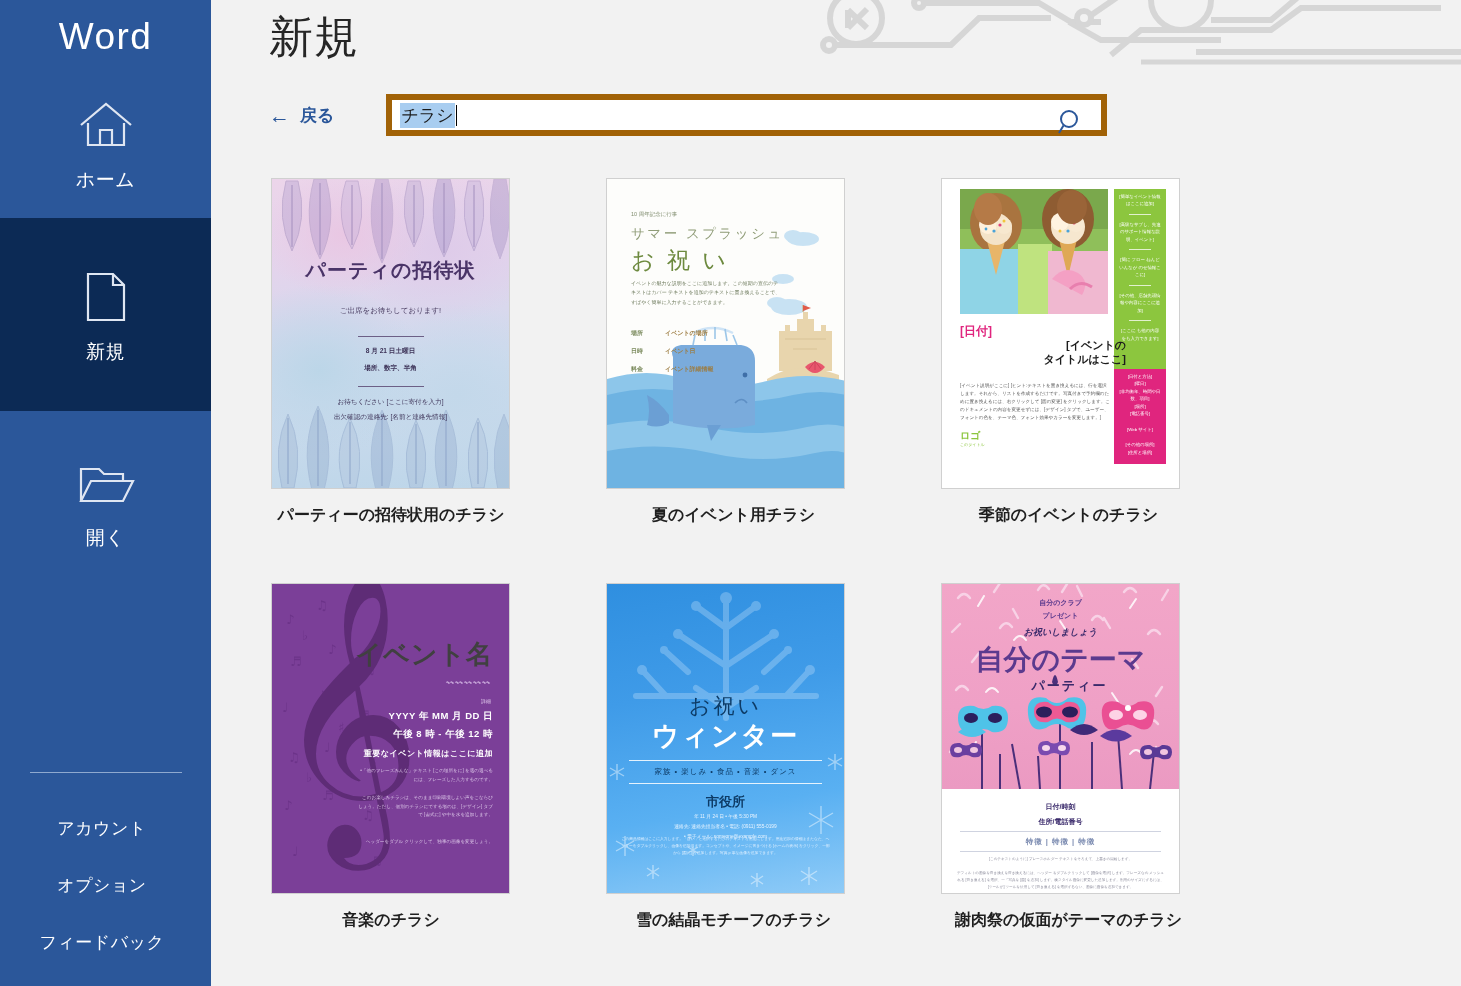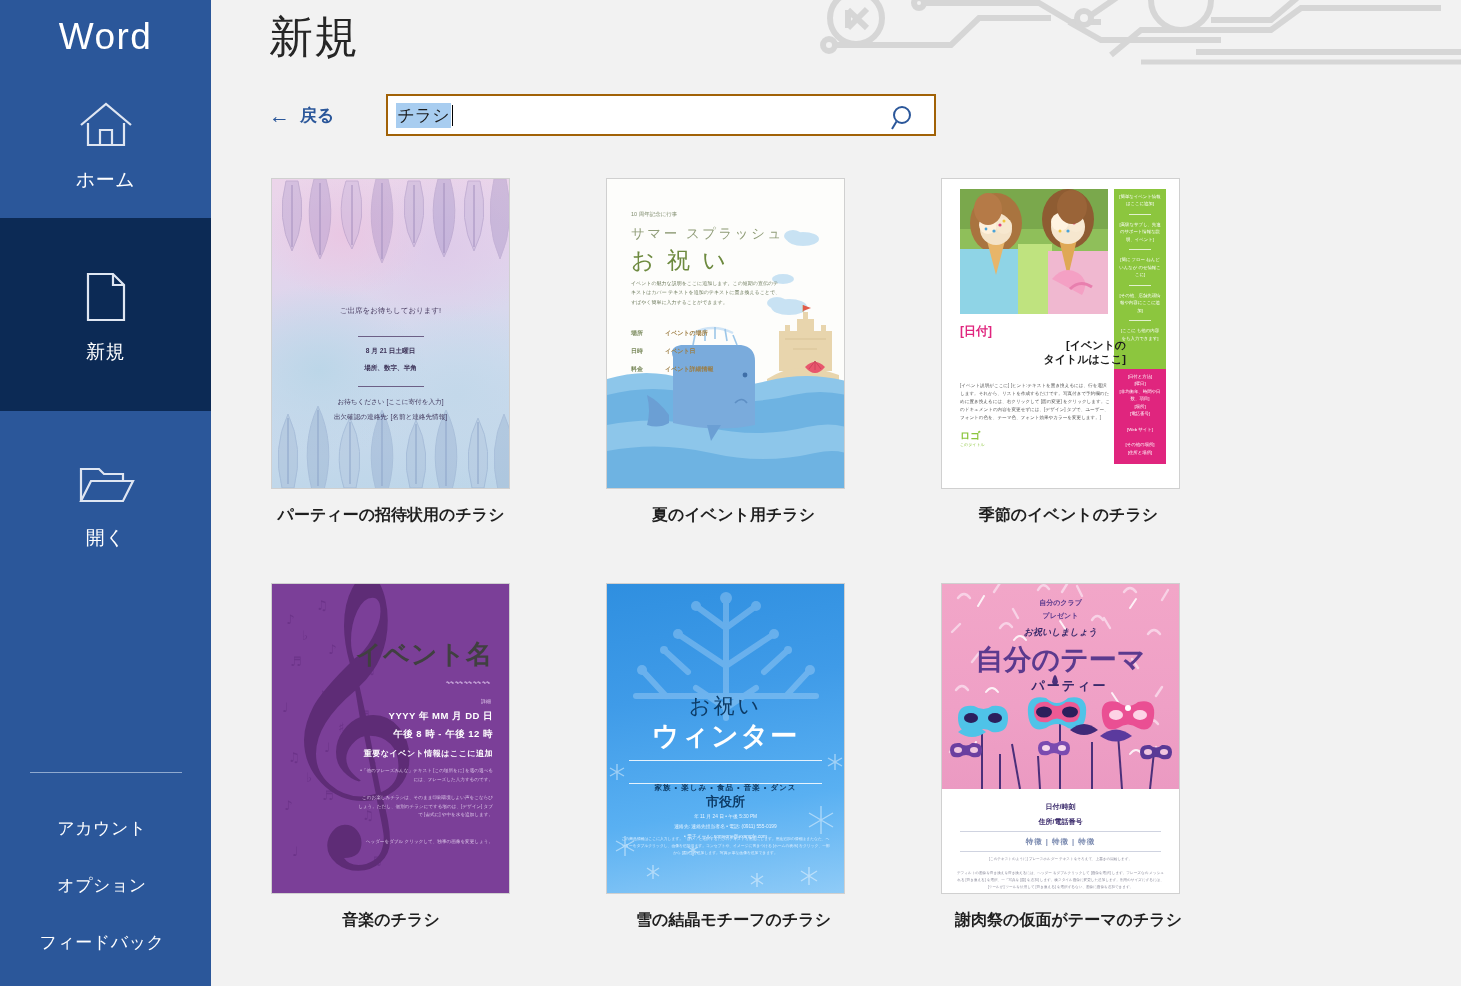--- a/index.html
+++ b/index.html
@@ -52,22 +52,22 @@
   }
 
   .searchrow { position: absolute; left: 58px; top: 94px; display: flex; align-items: center; }
   .back-btn {
     display:flex; align-items:center; gap:10px; color:#2b579a;
     font-size:17px; font-weight:700; cursor:pointer; user-select:none;
     margin-right: 52px;
   }
   .back-arrow { font-size: 21px; font-weight: 400; line-height: 1; color:#2b579a;}
   .search-box {
-    width: 550px; height: 42px; background: #ffffff;
-    border: 2px solid #a16207; display: flex; align-items: center;
+    width: 721px; height: 42px; background: #ffffff;
+    border: 6px solid #a16207; display: flex; align-items: center;
     padding: 0 6px 0 8px; position: relative;
   }
   .search-text { font-size: 17px; color: #1a1a1a; background:#a8cdf0; padding: 1px 1px; }
   .caret { width: 1px; height: 21px; background: #000; margin-left: 1px; }
   .search-icon { position: absolute; right: 16px; top: 8px; }
 
   
   .grid {
     position: absolute; left: 55px; top: 178px;
     display: grid; grid-template-columns: repeat(3, 335px);
@@ -132,21 +132,21 @@
   .mu-s{position:absolute;right:18px;font-size:5px;color:#e3cdee;text-align:right;}
   .mu-d{position:absolute;right:16px;font-size:9.5px;font-weight:700;color:#fff;letter-spacing:.5px;}
   .mu-b{position:absolute;right:16px;width:135px;font-size:4.6px;line-height:1.9;color:#dcc6e8;text-align:right;}
 
   
   .wi-bg{position:absolute;inset:0;background:linear-gradient(170deg,#2f8fe0 0%,#3f9be8 35%,#59b0f2 70%,#8fcbf7 100%);}
   .wi-flake{position:absolute;left:50%;top:4px;transform:translateX(-50%);opacity:.28;}
   .wi-t1{position:absolute;left:0;right:0;top:108px;text-align:center;font-size:21px;color:#0d3b66;letter-spacing:3px;}
   .wi-t2{position:absolute;left:0;right:0;top:134px;text-align:center;font-size:27px;font-weight:700;color:#ffffff;letter-spacing:2px;}
   .wi-hr{position:absolute;left:22px;right:22px;height:1px;background:rgba(255,255,255,.85);}
-  .wi-tags{position:absolute;left:0;right:0;text-align:center;font-size:7.5px;font-weight:700;color:#0d3b66;letter-spacing:1px;margin-top:16px;}
+  .wi-tags{position:absolute;left:0;right:0;text-align:center;font-size:7.5px;font-weight:400;color:#0d3b66;letter-spacing:1px;}
   .wi-org{position:absolute;left:0;right:0;top:209px;text-align:center;font-size:13px;font-weight:700;color:#0d3b66;}
   .wi-info{position:absolute;left:0;right:0;text-align:center;font-size:4.8px;color:#e8f4ff;line-height:1.9;}
   .wi-fine{position:absolute;left:14px;right:14px;top:252px;text-align:center;font-size:3.8px;color:#dceeff;line-height:1.9;}
 
   
   .ca-top{position:absolute;left:0;right:0;top:0;height:205px;background:linear-gradient(180deg,#f2a6c8 0%,#efa0c6 60%,#eb9ac2 100%);overflow:hidden;}
   .ca-bot{position:absolute;left:0;right:0;top:205px;bottom:0;background:#ffffff;}
   .ca-e1{position:absolute;left:0;right:0;top:14px;text-align:center;font-size:7px;font-weight:700;color:#5b3a8e;}
   .ca-e2{position:absolute;left:0;right:0;top:27px;text-align:center;font-size:7px;font-weight:700;color:#5b3a8e;}
   .ca-e3{position:absolute;left:0;right:0;top:42px;text-align:center;font-size:9px;font-weight:700;color:#3a2a6b;font-style:italic;}
@@ -285,20 +285,21 @@
                   <path d="M138 2 Q128 38 144 70 Q160 38 150 2 Z" fill="#a3b8d6" opacity=".5"></path>
                   <path d="M144 6 L144 66"></path>
                   <path d="M168 0 Q156 44 174 80 Q192 44 180 0 Z" fill="#93aacd" opacity=".48"></path>
                   <path d="M174 4 L174 76"></path>
                   <path d="M200 2 Q190 40 206 72 Q222 40 212 2 Z" fill="#aec2dc" opacity=".5"></path>
                   <path d="M206 6 L206 68"></path>
                   <path d="M226 0 Q216 42 232 76 Q248 42 238 0 Z" fill="#8fa8cb" opacity=".45"></path>
                 </g>
               </g>
             </svg>
+            <div class="wc-title">パーティの招待状</div>
             <div class="wc-sub">ご出席をお待ちしております!</div>
             <div class="wc-rule" style="top:157px;"></div>
             <div class="wc-line" style="top:168px;">8 月 21 日土曜日</div>
             <div class="wc-line" style="top:185px;">場所、数字、半角</div>
             <div class="wc-rule" style="top:207px;"></div>
             <div class="wc-line" style="top:219px;font-weight:400;">お待ちください [ここに寄付を入力]</div>
             <div class="wc-line" style="top:234px;font-weight:400;">出欠確認の連絡先: [名前と連絡先情報]</div>
           </div>
         </div>
         <div class="tile-label">パーティーの招待状用のチラシ</div>

